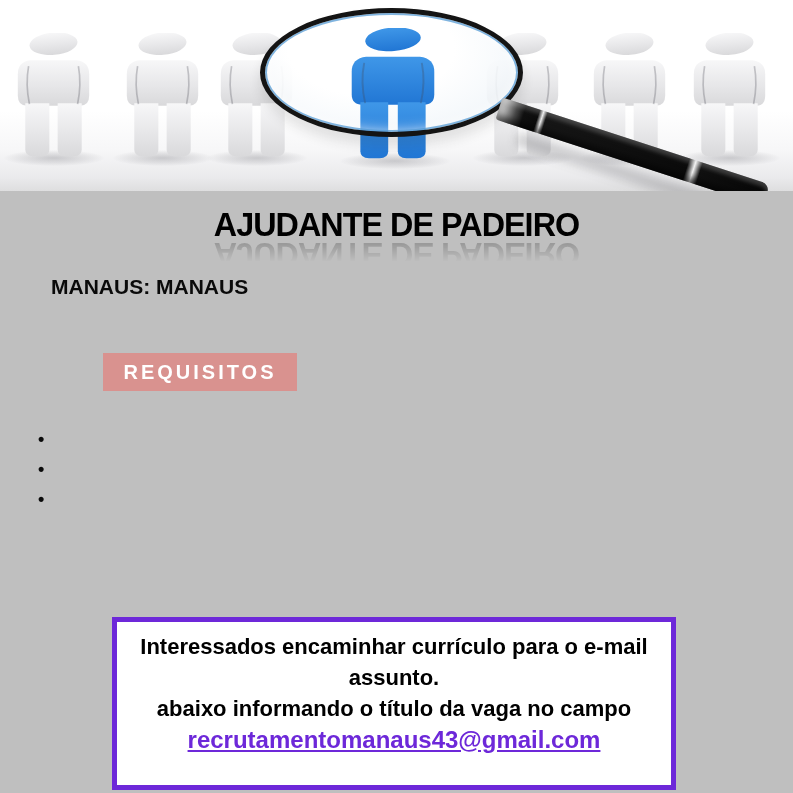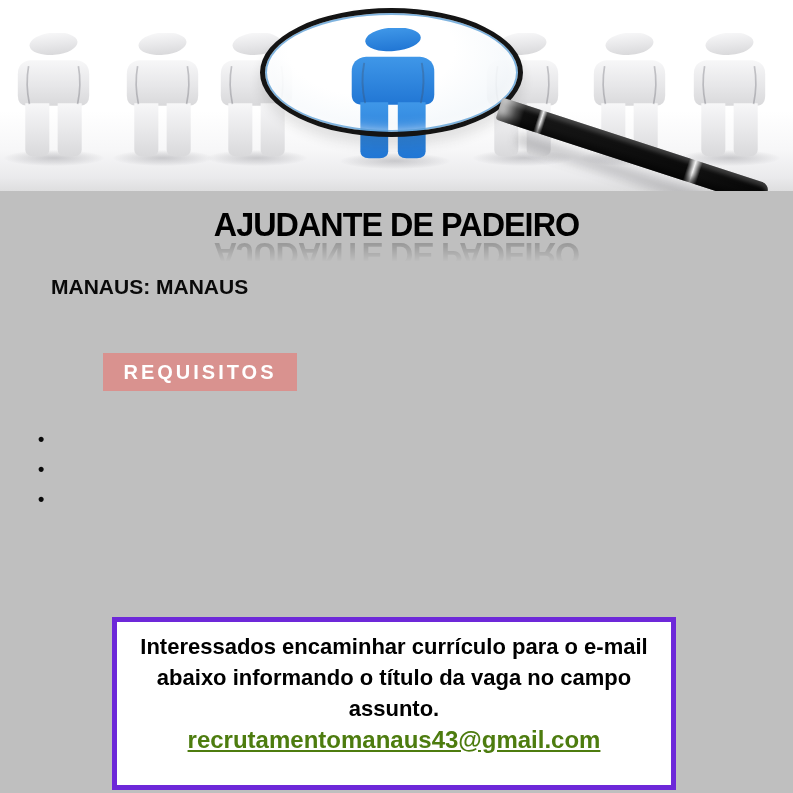--- a/index.html
+++ b/index.html
@@ -181,19 +181,19 @@
       <li>
         <span class="dot">•</span>
       </li>
       <li>
         <span class="dot">•</span>
       </li>
     </ul>
 
     <div class="contact-box">
       <p>Interessados encaminhar currículo para o e-mail</p>
+      <p>assunto.</p>
       <p>abaixo informando o título da vaga no campo</p>
-      <p>assunto.</p>
-      <a class="email" style="color: #4d7c0f;">recrutamentomanaus43@gmail.com</a>
+      <a class="email" style="color: #6d28d9;">recrutamentomanaus43@gmail.com</a>
     </div>
 
   </div>
 </div>
 
 </body></html>

